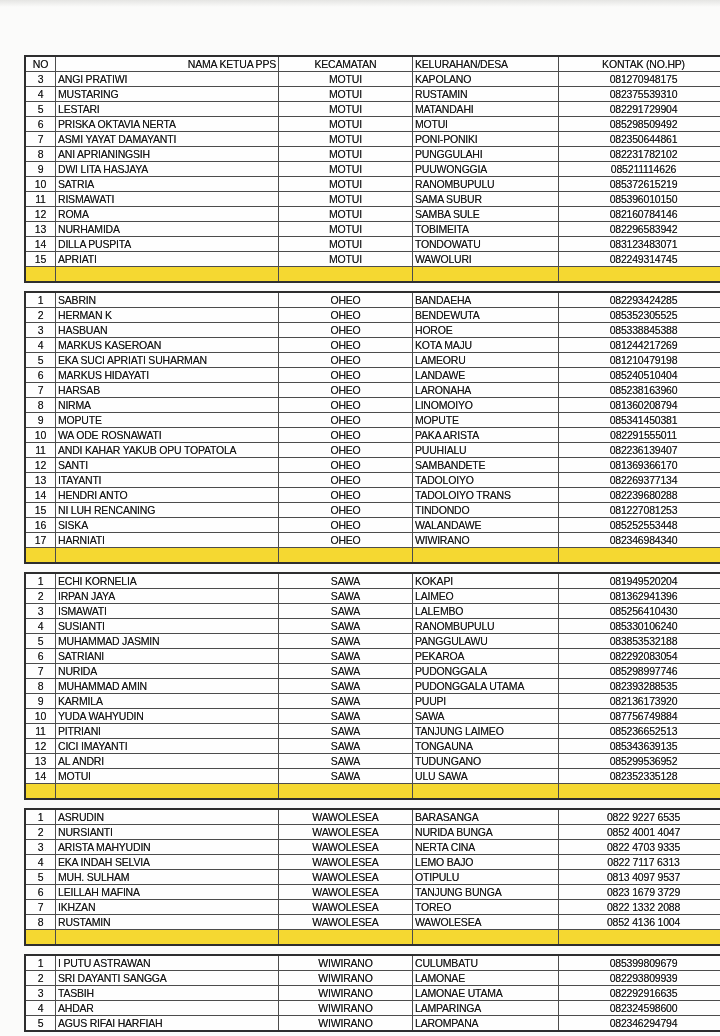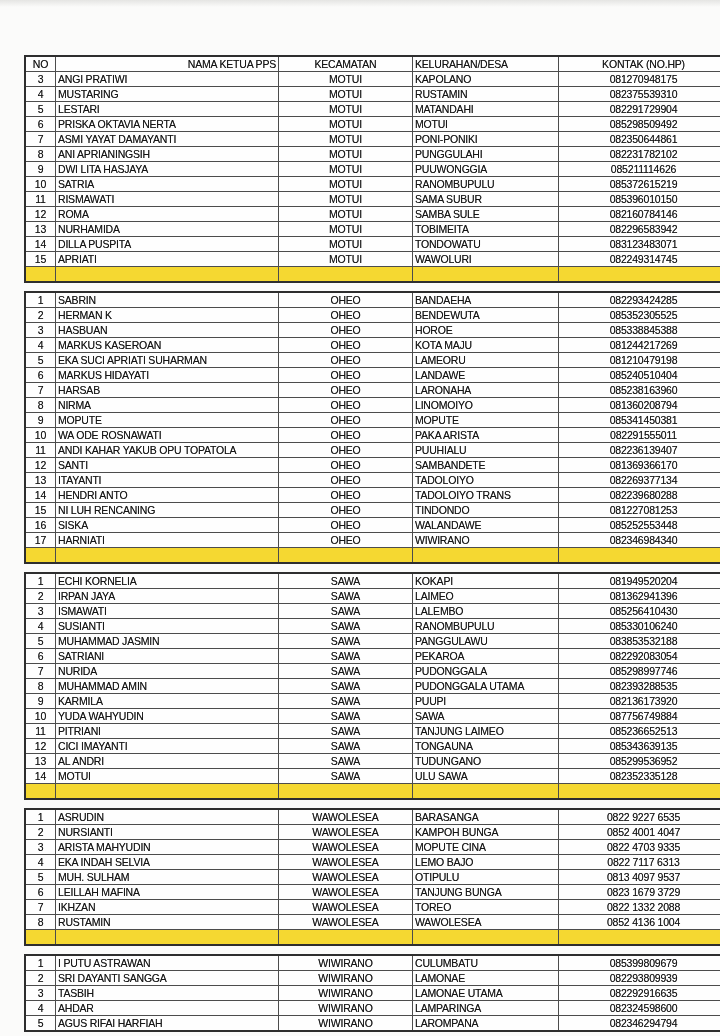--- a/index.html
+++ b/index.html
@@ -418,28 +418,28 @@
           <td class="c0">1</td>
           <td class="c1">ASRUDIN</td>
           <td class="c2">WAWOLESEA</td>
           <td class="c3">BARASANGA</td>
           <td class="c4">0822 9227 6535</td>
         </tr>
         <tr>
           <td class="c0">2</td>
           <td class="c1">NURSIANTI</td>
           <td class="c2">WAWOLESEA</td>
-          <td class="c3">KAMPOH BUNGA</td>
+          <td class="c3">NURIDA BUNGA</td>
           <td class="c4">0852 4001 4047</td>
         </tr>
         <tr>
           <td class="c0">3</td>
           <td class="c1">ARISTA MAHYUDIN</td>
           <td class="c2">WAWOLESEA</td>
-          <td class="c3">MOPUTE CINA</td>
+          <td class="c3">NERTA CINA</td>
           <td class="c4">0822 4703 9335</td>
         </tr>
         <tr>
           <td class="c0">4</td>
           <td class="c1">EKA INDAH SELVIA</td>
           <td class="c2">WAWOLESEA</td>
           <td class="c3">LEMO BAJO</td>
           <td class="c4">0822 7117 6313</td>
         </tr>
         <tr>

